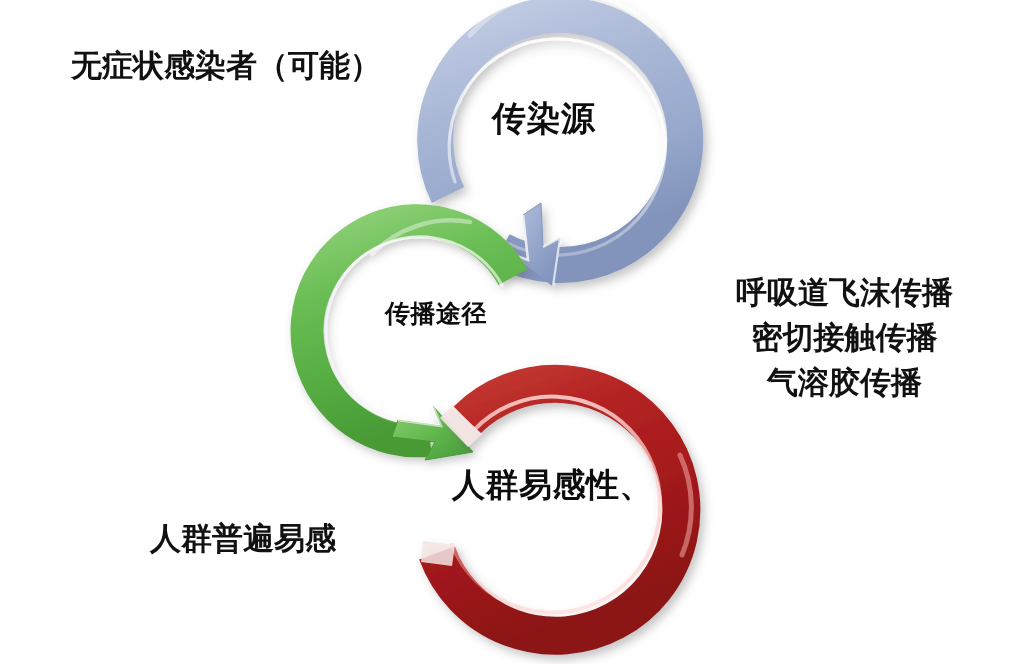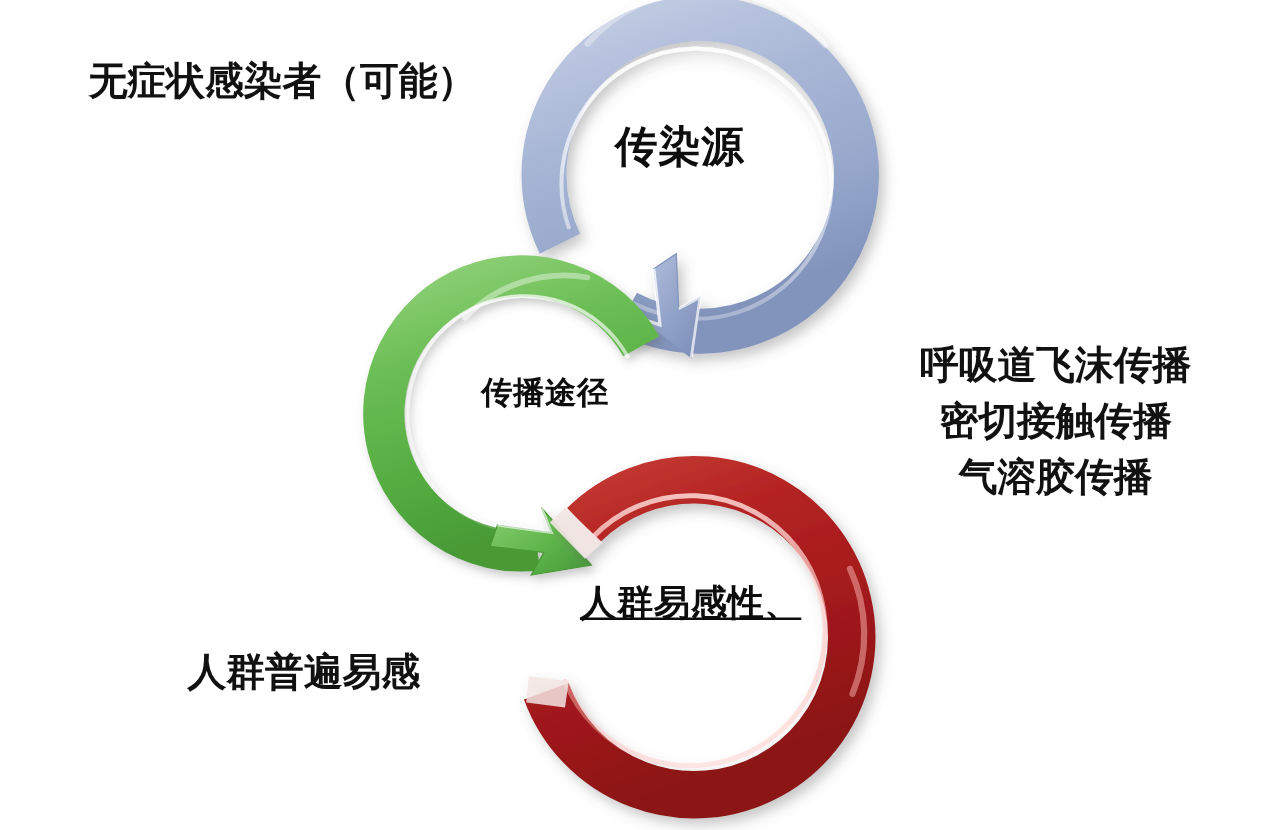--- a/index.html
+++ b/index.html
@@ -34,21 +34,21 @@
   
   .ring-caption {
     font-size: 34px;
     line-height: 1.08;
     text-align: center;
     color: #0d0d0d;
     font-weight: 700;
   }
   #cap-source   { left: 492px; top: 100px; font-size: 34px; }
   #cap-route    { left: 385px; top: 300px; font-size: 25px; }
-  #cap-host     { left: 464px; top: 467px; font-size: 29px; text-align: center; text-decoration: underline; }
+  #cap-host     { left: 452px; top: 467px; font-size: 33px; text-align: center; }
 
   
   .ann {
     position: absolute;
     color: #111111;
     font-weight: 700;
     font-size: 31px;
     line-height: 1.45;
   }
   #ann-topleft   { left: 50px;  top: 43px;  text-align: center; width: 352px; }

